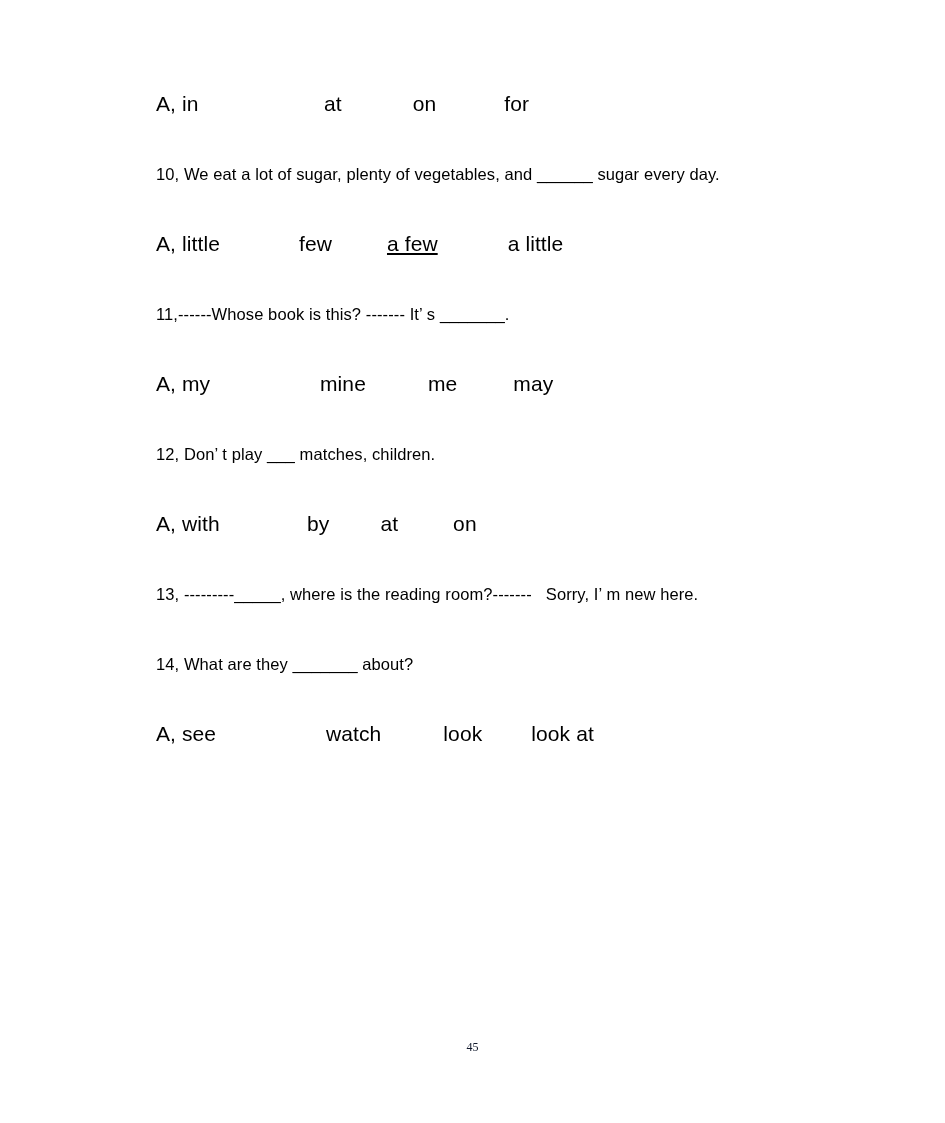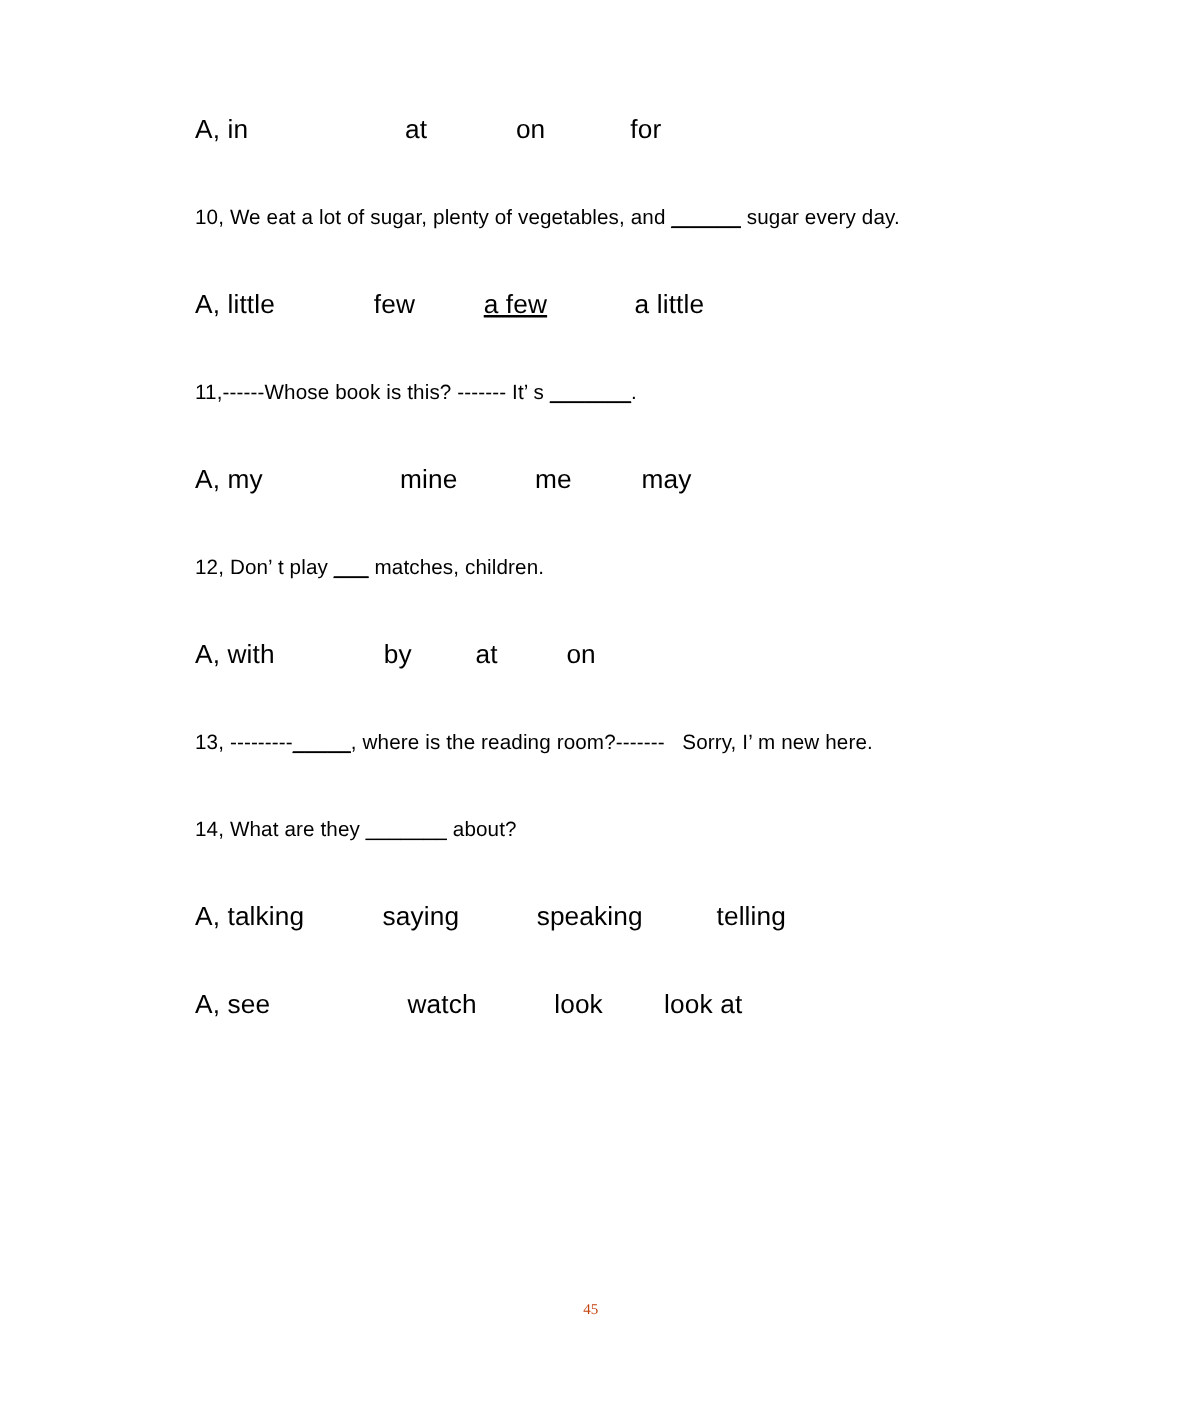--- a/index.html
+++ b/index.html
@@ -62,34 +62,33 @@
   .optrow .opt-cell  { flex: 0 0 auto; }
 
   .page-number {
     position: absolute;
     left: 0;
     top: 1040px;
     width: 945px;
     text-align: center;
     font-family: "Liberation Serif", serif;
     font-size: 12px;
-    color: #c2410c;
+    color: #0f172a;
   }
 </style>
 </head>
 <body>
 
 <div class="page">
   <div class="content" id="content">
       <div class="line options"><div class="optrow"><span class="opt-first">A, in</span><span class="opt-cell" style="margin-left: 74px;">at</span><span class="opt-cell" style="margin-left: 71px;">on</span><span class="opt-cell" style="margin-left: 68px;">for</span></div></div>
       <div class="line question"><span>10, We eat a lot of sugar, plenty of vegetables, and </span><span class="blank">______</span><span> sugar every day.</span></div>
       <div class="line options"><div class="optrow"><span class="opt-first">A, little</span><span class="opt-cell" style="margin-left: 49px;">few</span><span class="opt-cell" style="margin-left: 55px; text-decoration: underline;">a few</span><span class="opt-cell" style="margin-left: 70px;">a little</span></div></div>
       <div class="line question"><span>11,------Whose book is this? ------- It’ s </span><span class="blank">_______</span><span>.</span></div>
       <div class="line options"><div class="optrow"><span class="opt-first">A, my</span><span class="opt-cell" style="margin-left: 70px;">mine</span><span class="opt-cell" style="margin-left: 62px;">me</span><span class="opt-cell" style="margin-left: 56px;">may</span></div></div>
       <div class="line question"><span>12, Don’ t play </span><span class="blank">___</span><span> matches, children.</span></div>
       <div class="line options"><div class="optrow"><span class="opt-first">A, with</span><span class="opt-cell" style="margin-left: 57px; text-align: right;">by</span><span class="opt-cell" style="margin-left: 51px;">at</span><span class="opt-cell" style="margin-left: 55px;">on</span></div></div>
       <div class="line question"><span>13, ---------</span><span class="blank">_____</span><span>, where is the reading room?-------   Sorry, I’ m new here.</span></div>
       <div class="line question"><span>14, What are they </span><span class="blank">_______</span><span> about?</span></div>
-      <div class="line options"><div class="optrow"><span class="opt-first">A, talking</span><span class="opt-cell" style="margin-left: 56px;">saying</span><span class="opt-cell" style="margin-left: 62px;">speaking</span><span class="opt-cell" style="margin-left: 59px;">telling</span></div></div>
       <div class="line options"><div class="optrow"><span class="opt-first">A, see</span><span class="opt-cell" style="margin-left: 76px;">watch</span><span class="opt-cell" style="margin-left: 62px;">look</span><span class="opt-cell" style="margin-left: 49px;">look at</span></div></div>
     </div>
   <div class="page-number">45</div>
 </div>
 
 </body></html>

